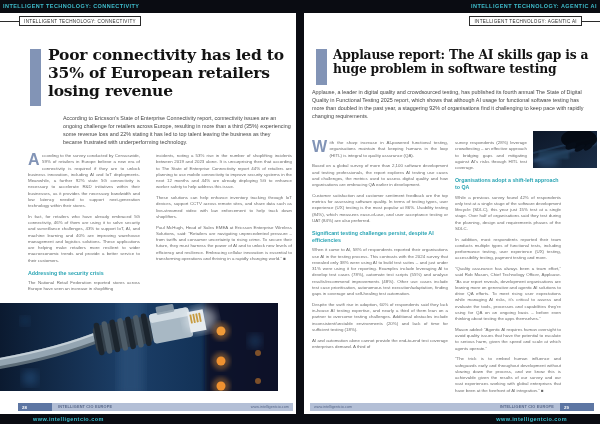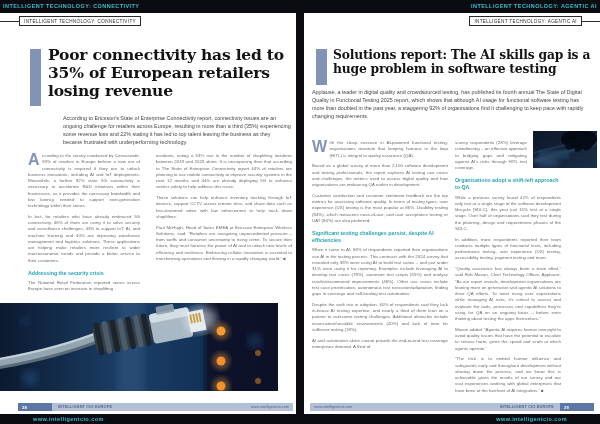--- a/index.html
+++ b/index.html
@@ -190,21 +190,21 @@
       <span class="foot-spacer"></span>
       <span class="foot-site mr">www.intelligentcio.com</span>
     </div>
   </div>
 
   <div class="page page-right">
     <div class="runner-rule"></div>
     <div class="runner">INTELLIGENT TECHNOLOGY: AGENTIC AI</div>
 
     <div class="title-accent"></div>
-    <h1 class="headline" style="margin:0; font-weight:bold;">Solutions report: The AI skills gap is a huge problem in software testing</h1>
+    <h1 class="headline" style="margin:0; font-weight:bold;">Applause report: The AI skills gap is a huge problem in software testing</h1>
 
     <div class="standfirst">Applause, a leader in digital quality and crowdsourced testing, has published its fourth annual The State of Digital Quality in Functional Testing 2025 report, which shows that although AI usage for functional software testing has more than doubled in the past year, a staggering 92% of organisations find it challenging to keep pace with rapidly changing requirements.</div>
 
     <div class="col col-1">
       <p><span class="dropcap">W</span><span>ith the sharp increase in AI-powered functional testing, organisations maintain that keeping humans in the loop (HITL) is integral to quality assurance (QA).</span></p>
       <p>Based on a global survey of more than 2,100 software development and testing professionals, the report explores AI testing use cases and challenges, the metrics used to assess digital quality and how organisations are embracing QA earlier in development.</p>
       <p>Customer satisfaction and customer sentiment feedback are the top metrics for assessing software quality. In terms of testing types, user experience (UX) testing is the most popular at 86%. Usability testing (84%), which measures ease-of-use, and user acceptance testing or UAT (84%) are also preferred.</p>
       <div class="subhead">Significant testing challenges persist, despite AI efficiencies</div>
       <p>When it came to AI, 58% of respondents reported their organisations use AI in the testing process. This contrasts with the 2024 survey that revealed only 38% were using AI to build test suites – and just under 31% were using it for reporting. Examples include leveraging AI to develop test cases (78%), automate test scripts (55%) and analyse results/recommend improvements (48%). Other use cases include test case prioritisation, autonomous test execution/adaptation, finding gaps in coverage and self-healing test automation.</p>
       <p>Despite the swift rise in adoption, 60% of respondents said they lack in-house AI testing expertise, and nearly a third of them lean on a partner to overcome testing challenges. Additional obstacles include inconsistent/unstable environments (20%) and lack of time for sufficient testing (18%).</p>

